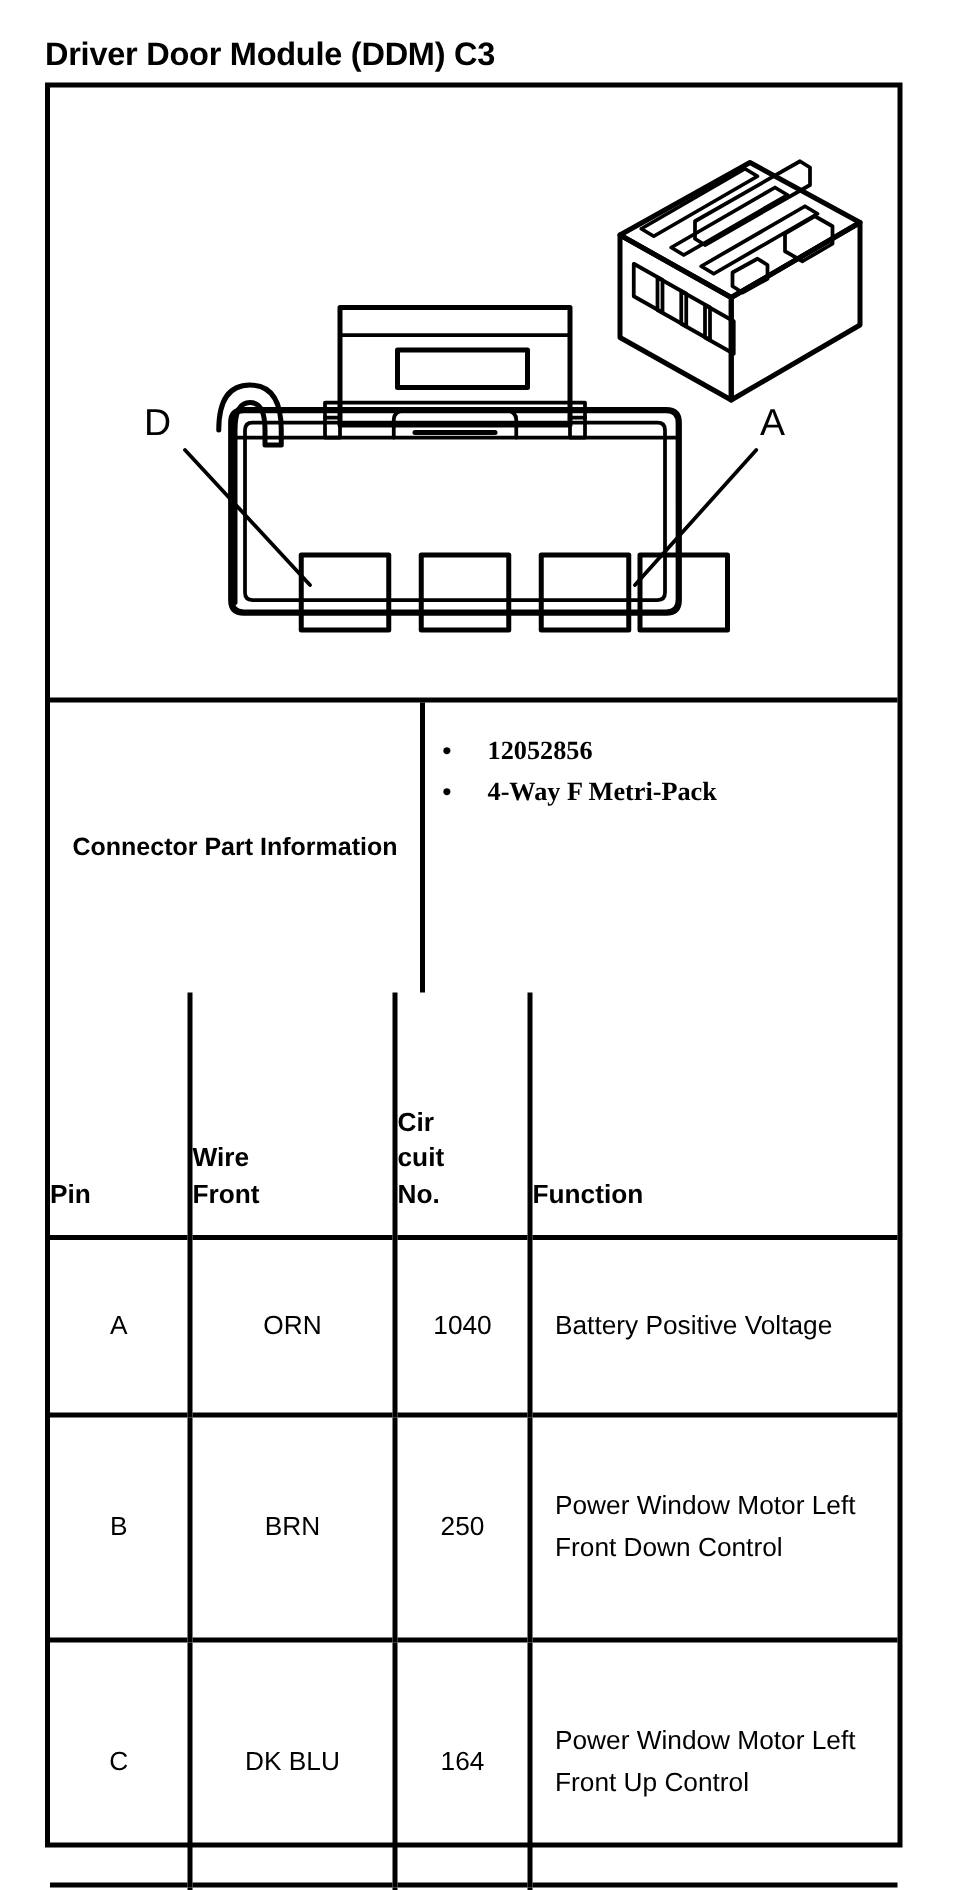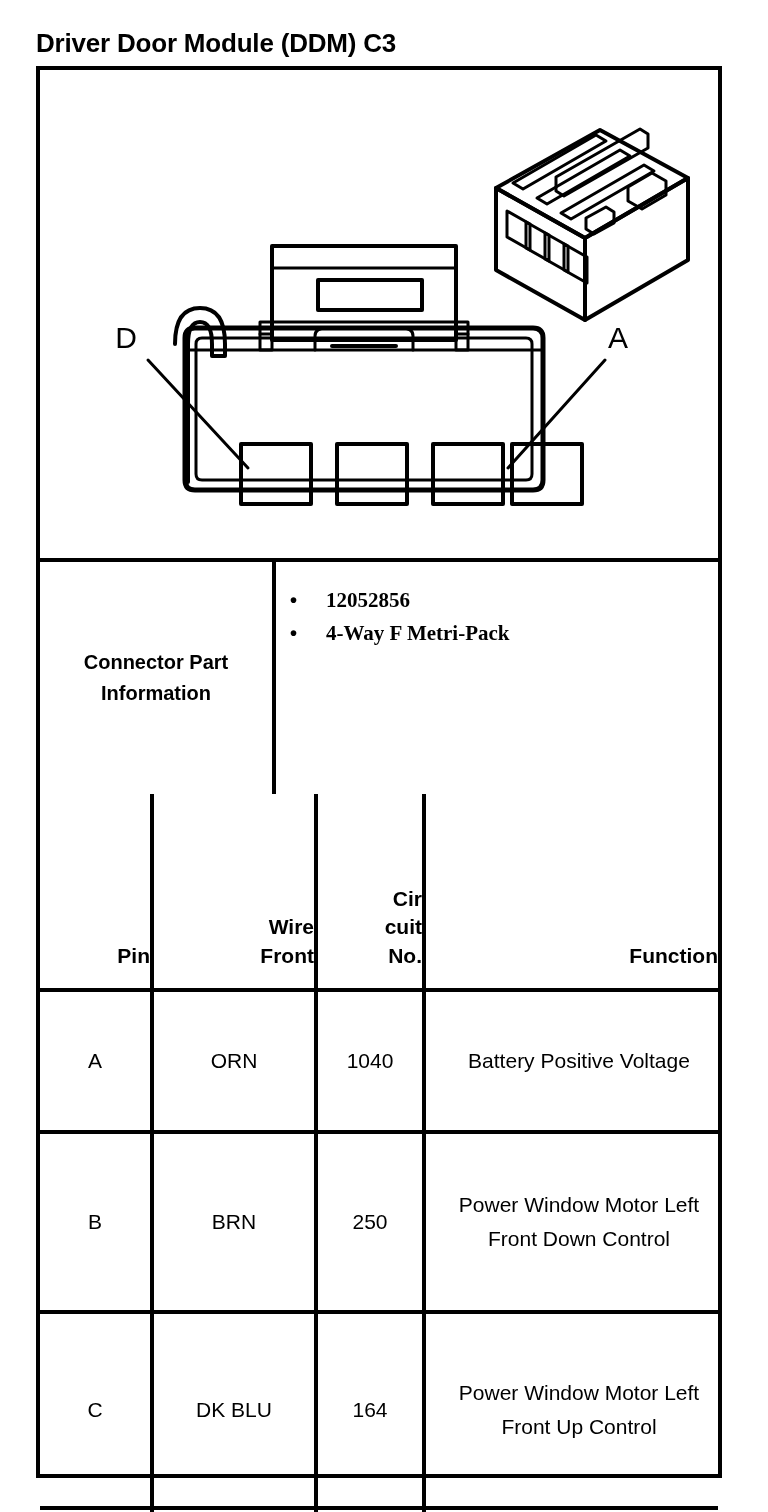--- a/index.html
+++ b/index.html
@@ -61,21 +61,21 @@
   
   .partinfo {
     position: absolute;
     left: 0;
     top: 492px;
     width: 678px;
     height: 232px;
     display: flex;
   }
   .partinfo-label {
-    width: 236px;
+    width: 300px;
     box-sizing: border-box;
     border-right: 4px solid #000;
     display: flex;
     align-items: center;
     justify-content: center;
     text-align: center;
     font-size: 20px;
     font-weight: bold;
     line-height: 1.55;
     padding: 16px 10px;
@@ -123,32 +123,32 @@
     padding: 0;
     vertical-align: middle;
     font-weight: normal;
   }
   .pintable tr > *:last-child { border-right: none; }
   .pintable thead th {
     border-top: none;
     vertical-align: bottom;
     font-size: 21px;
     font-weight: bold;
-    text-align: right;
+    text-align: left;
     height: 176px;
     line-height: 1.35;
     padding-bottom: 18px;
   }
   .pintable tbody td {
     font-size: 21px;
     text-align: center;
     line-height: 1.6;
   }
   .pintable tbody td.fn {
-    text-align: center;
+    text-align: left;
     padding: 14px 4px 14px 18px;
     line-height: 1.62;
   }
   .row-a td { height: 110px; }
   .row-b td { height: 148px; }
   .row-c td { height: 164px; }
   .row-d td { height: 74px; }
 </style>
 </head>
 <body>

